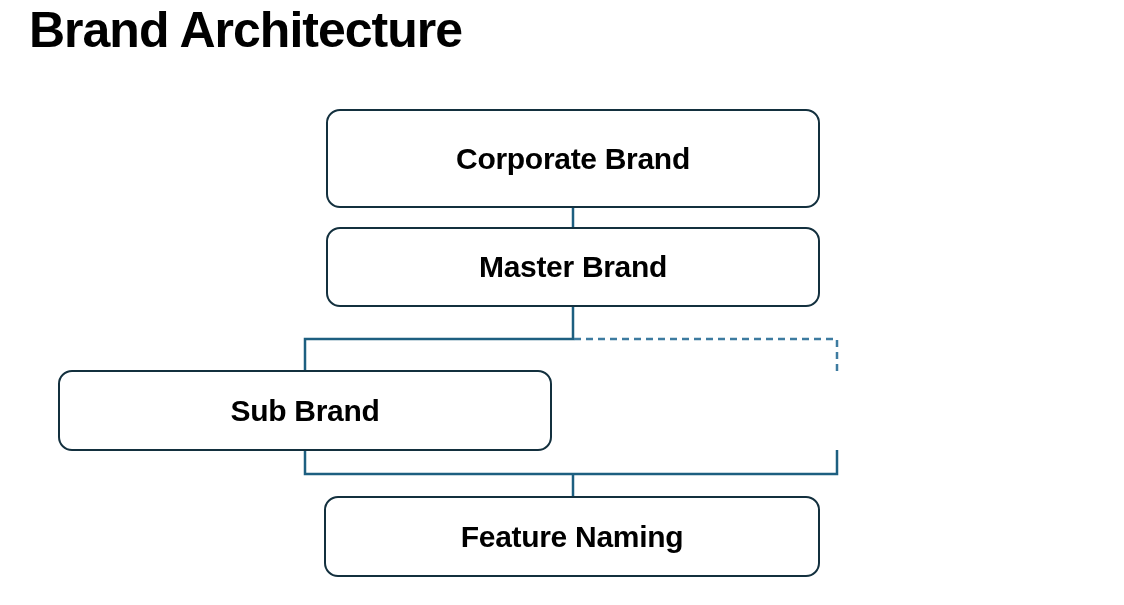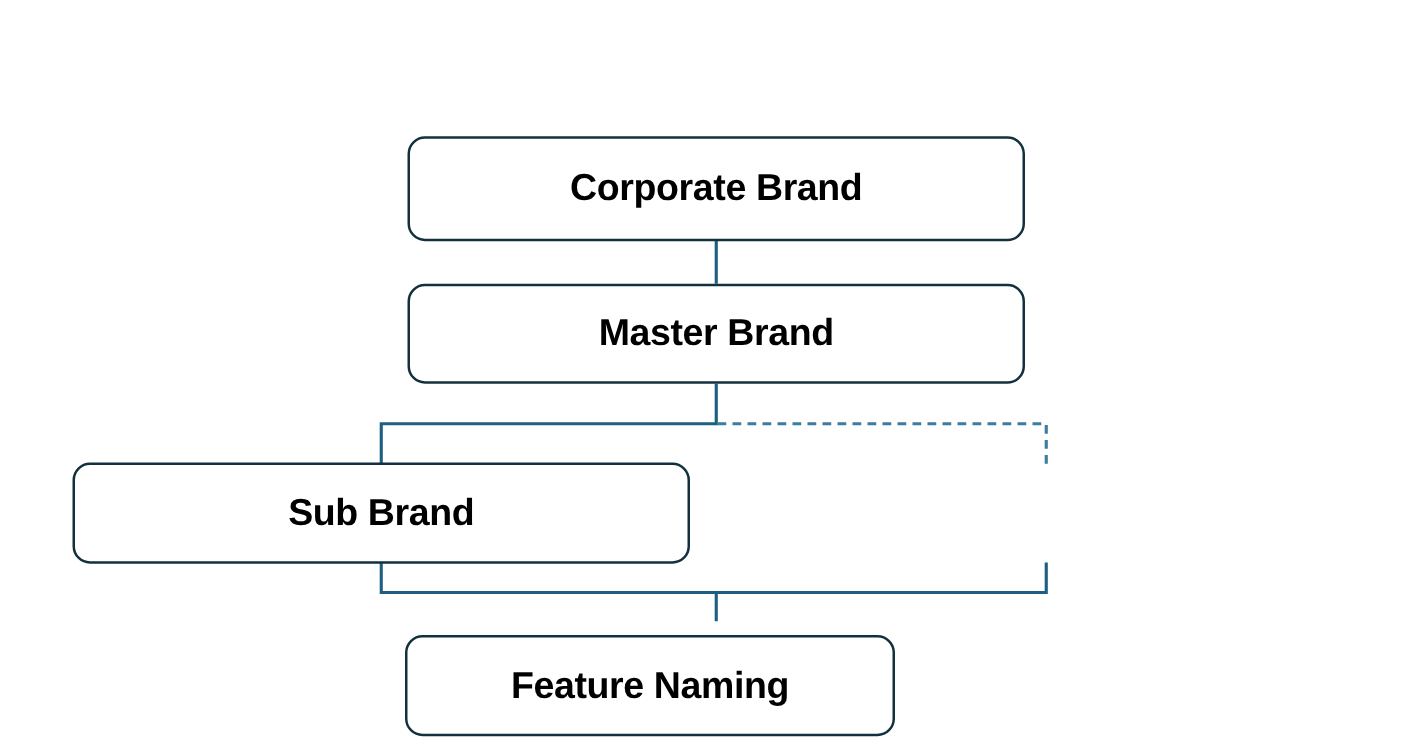--- a/index.html
+++ b/index.html
@@ -52,31 +52,32 @@
     border-radius: 14px;
     display: flex;
     align-items: center;
     justify-content: center;
     font-size: 30px;
     font-weight: 800;
     letter-spacing: -0.3px;
     color: var(--node-text, #000000);
     white-space: nowrap;
   }
-  .node-corporate { left: 326px; top: 109px; width: 494px; height: 84px; }
+  .node-corporate { left: 326px; top: 109px; width: 494px; height: 99px; }
   .node-master    { left: 326px; top: 227px; width: 494px; height: 80px; }
   .node-sub       { left: 58px;  top: 370px; width: 494px; height: 81px; }
   .node-endorsed  { left: 592px; top: 370px; width: 491px; height: 81px; }
-  .node-feature   { left: 324px; top: 508px; width: 392px; height: 81px; }
+  .node-feature   { left: 324px; top: 496px; width: 496px; height: 81px; }
 </style>
 </head>
 <body>
 
 <div class="stage">
 
+  <h1 class="title">Brand Architecture</h1>
 
   <svg class="edges" viewBox="0 0 1124 605" xmlns="http://www.w3.org/2000/svg">
     <line class="edge" x1="573" y1="190" x2="573" y2="227"></line>
     <polyline class="edge" points="573,307 573,339 305,339 305,371"></polyline>
     <polyline class="edge dashed" points="574,339 837,339 837,371"></polyline>
     <polyline class="edge" points="305,450 305,474 837,474 837,450"></polyline>
     <line class="edge" x1="573" y1="474" x2="573" y2="497"></line>
   </svg>
 
   <div class="node node-corporate">

